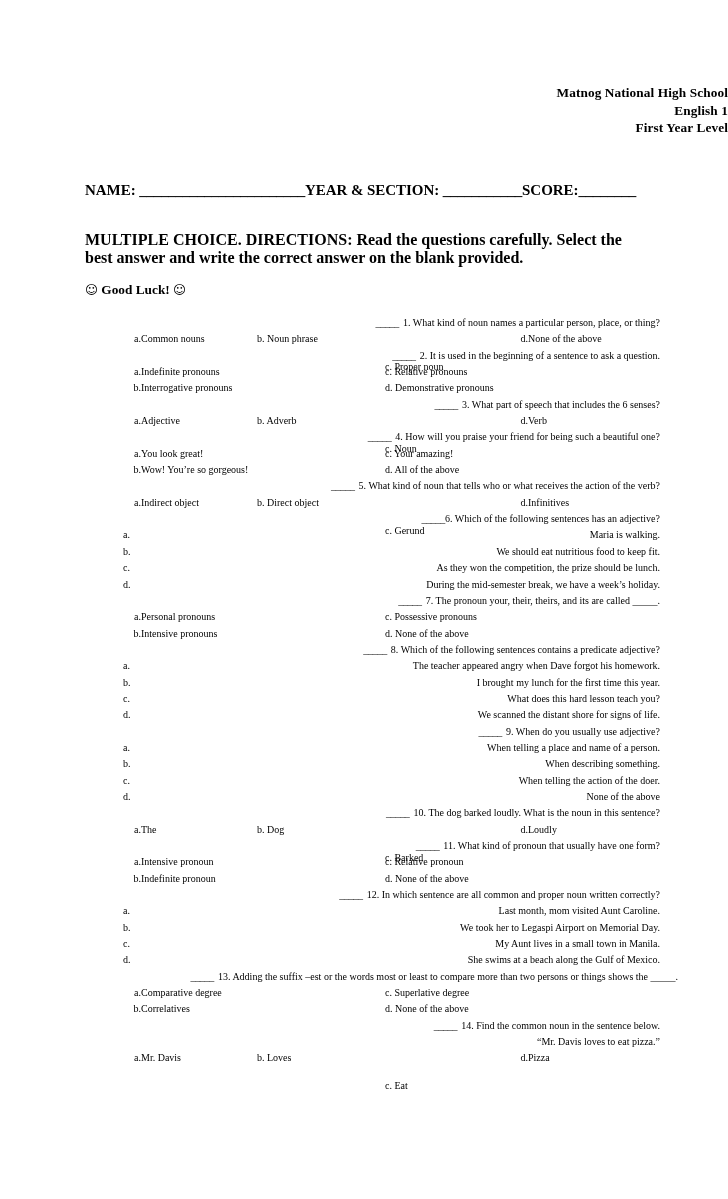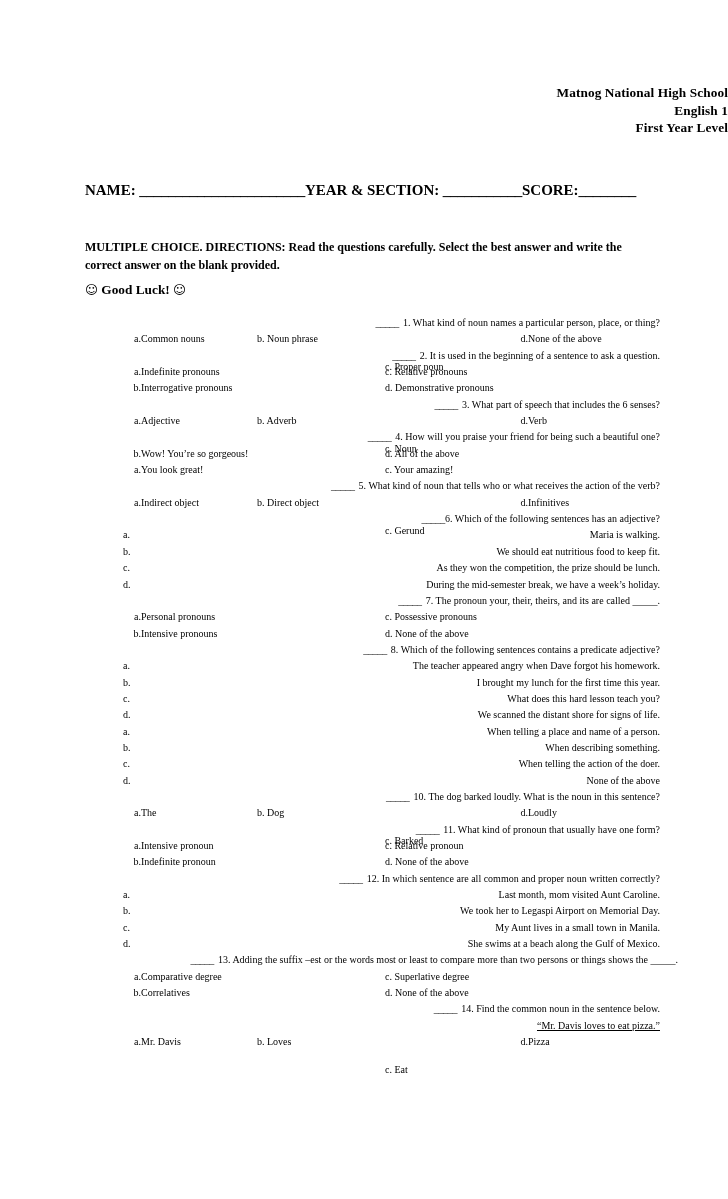--- a/index.html
+++ b/index.html
@@ -43,24 +43,24 @@
     top: 182px;
     width: 560px;
     font-weight: bold;
     font-size: 15px;
     white-space: nowrap;
     letter-spacing: -0.05px;
   }
   .directions {
     position: absolute;
     left: 85px;
-    top: 239px;
+    top: 231px;
     width: 560px;
     font-weight: bold;
-    font-size: 12px;
+    font-size: 16px;
     line-height: 17.5px;
     text-align: left;
   }
   .goodluck {
     position: absolute;
     left: 85px;
     top: 281px;
     font-weight: bold;
     font-size: 13.3px;
     line-height: 17px;
@@ -128,21 +128,20 @@
   .opt-full .lt {
     position: absolute;
     left: 38px;
   }
   .opt-full .tx {
     padding-left: 18px;
   }
   .quote-line {
     padding-left: 33px;
     white-space: nowrap;
-    text-decoration: underline;
   }
 </style>
 </head>
 <body>
 
 <div class="page">
 
   <div class="header-block">
     <div class="header-line">Matnog National High School</div>
     <div class="header-line">English 1</div>
@@ -180,26 +179,26 @@
       </div>
       <div class="q-row"><span class="blank">_____</span><span class="qnum-gap"></span><span>3.</span><span> What part of speech that includes the 6 senses?</span></div>
       <div class="opt-row">
         <span class="opt col-a"><span class="opt-letter wide">a.</span><span>Adjective</span></span>
         <span class="opt col-b"><span class="opt-letter">b.</span><span> Adverb</span></span>
         <span class="opt col-c"><span class="opt-letter">c.</span><span> Noun</span></span>
         <span class="opt col-d"><span class="opt-letter wide">d.</span><span>Verb</span></span>
       </div>
       <div class="q-row"><span class="blank">_____</span><span class="qnum-gap"></span><span>4.</span><span> How will you praise your friend for being such a beautiful one?</span></div>
       <div class="opt-row">
+        <span class="opt col-a"><span class="opt-letter wide">a.</span><span>You look great!</span></span>
+        <span class="opt col-c2"><span class="opt-letter">c.</span><span> Your amazing!</span></span>
+      </div>
+      <div class="opt-row">
         <span class="opt col-a"><span class="opt-letter wide">b.</span><span>Wow! You’re so gorgeous!</span></span>
         <span class="opt col-c2"><span class="opt-letter">d.</span><span> All of the above</span></span>
-      </div>
-      <div class="opt-row">
-        <span class="opt col-a"><span class="opt-letter wide">a.</span><span>You look great!</span></span>
-        <span class="opt col-c2"><span class="opt-letter">c.</span><span> Your amazing!</span></span>
       </div>
       <div class="q-row"><span class="blank">_____</span><span class="qnum-gap"></span><span>5.</span><span> What kind of noun that tells who or what receives the action of the verb?</span></div>
       <div class="opt-row">
         <span class="opt col-a"><span class="opt-letter wide">a.</span><span>Indirect object</span></span>
         <span class="opt col-b"><span class="opt-letter">b.</span><span> Direct object</span></span>
         <span class="opt col-c"><span class="opt-letter">c.</span><span> Gerund</span></span>
         <span class="opt col-d"><span class="opt-letter wide">d.</span><span>Infinitives</span></span>
       </div>
       <div class="q-row"><span class="blank">_____</span><span>6.</span><span> Which of the following sentences has an adjective?</span></div>
       <div class="opt-full"><span class="lt">a.</span><span class="tx">Maria is walking.</span></div>
@@ -213,20 +212,21 @@
       </div>
       <div class="opt-row">
         <span class="opt col-a"><span class="opt-letter wide">b.</span><span>Intensive pronouns</span></span>
         <span class="opt col-c2"><span class="opt-letter">d.</span><span> None of the above</span></span>
       </div>
       <div class="q-row"><span class="blank">_____</span><span class="qnum-gap"></span><span>8.</span><span> Which of the following sentences contains a predicate adjective?</span></div>
       <div class="opt-full"><span class="lt">a.</span><span class="tx">The teacher appeared angry when Dave forgot his homework.</span></div>
       <div class="opt-full"><span class="lt">b.</span><span class="tx">I brought my lunch for the first time this year.</span></div>
       <div class="opt-full"><span class="lt">c.</span><span class="tx">What does this hard lesson teach you?</span></div>
       <div class="opt-full"><span class="lt">d.</span><span class="tx">We scanned the distant shore for signs of life.</span></div>
+      <div class="q-row"><span class="blank">_____</span><span class="qnum-gap"></span><span>9.</span><span> When do you usually use adjective?</span></div>
       <div class="opt-full"><span class="lt">a.</span><span class="tx">When telling a place and name of a person.</span></div>
       <div class="opt-full"><span class="lt">b.</span><span class="tx">When describing something.</span></div>
       <div class="opt-full"><span class="lt">c.</span><span class="tx">When telling the action of the doer.</span></div>
       <div class="opt-full"><span class="lt">d.</span><span class="tx">None of the above</span></div>
       <div class="q-row"><span class="blank">_____</span><span class="qnum-gap"></span><span>10.</span><span> The dog barked loudly. What is the noun in this sentence?</span></div>
       <div class="opt-row">
         <span class="opt col-a"><span class="opt-letter wide">a.</span><span>The</span></span>
         <span class="opt col-b"><span class="opt-letter">b.</span><span> Dog</span></span>
         <span class="opt col-c"><span class="opt-letter">c.</span><span> Barked</span></span>
         <span class="opt col-d"><span class="opt-letter wide">d.</span><span>Loudly</span></span>

